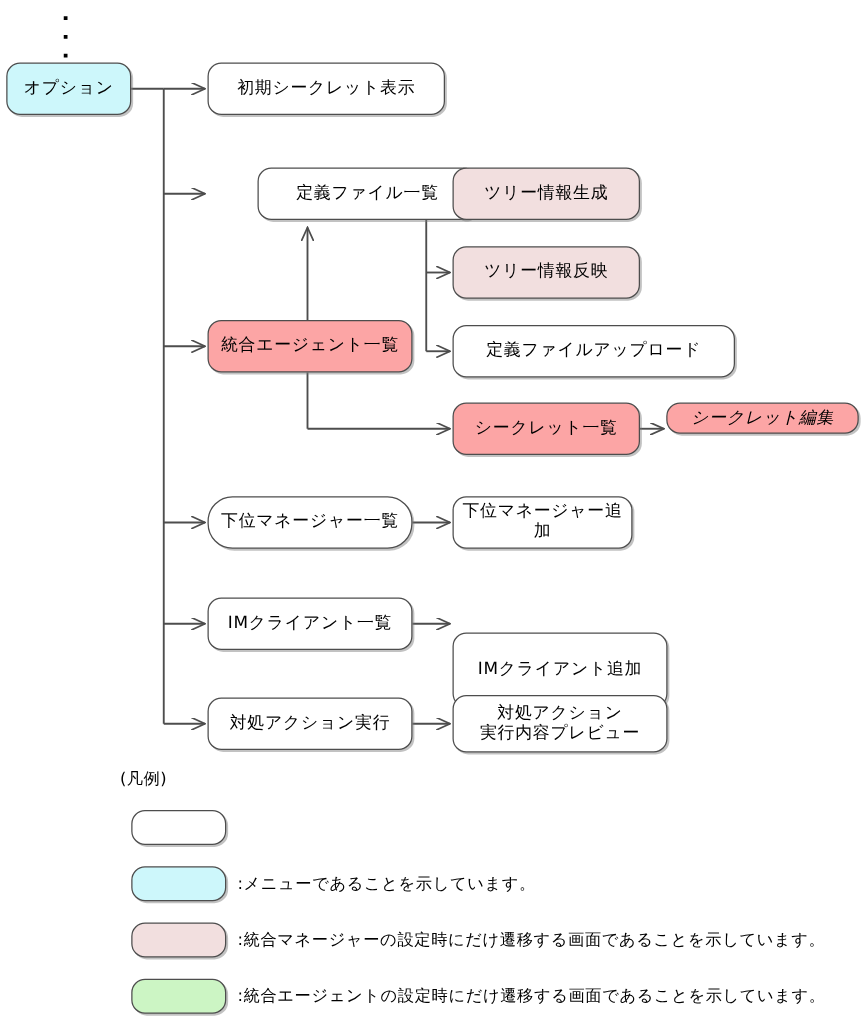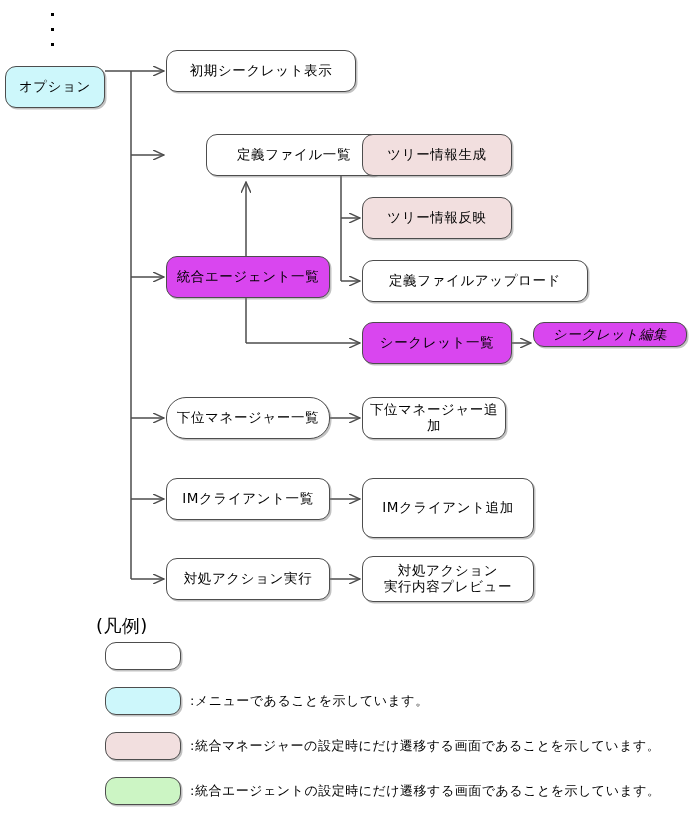--- a/index.html
+++ b/index.html
@@ -37,23 +37,23 @@
     display: flex;
     align-items: center;
     justify-content: center;
     text-align: center;
     font-size: 13.5px;
     line-height: 1.18;
     letter-spacing: 0.6px;
     color: #000;
     box-shadow: 1.5px 1.5px 0.5px rgba(120,120,120,0.45);
   }
-  .node.menu   { background: #cdf7fb; margin-top: 16px; }
+  .node.menu   { background: #cdf7fb; }
   .node.mgr    { background: #f2dfdf; }
-  .node.agent  { background: #d946ef; }
+  .node.agent  { background: #fca5a5; }
   .node.screen { background: #ffffff; }
 
   .dots {
     position: absolute;
     left: 51px;
     top: 10px;
     width: 8px;
     height: 40px;
   }
   .dots i {
@@ -68,23 +68,23 @@
   .dots i:nth-child(2) { top: 18px; }
   .dots i:nth-child(3) { top: 33px; }
 
   .legend {
     position: absolute;
     left: 96px;
     top: 614px;
     width: 596px;
   }
   .legend-title {
-    font-size: 18px;
+    font-size: 13px;
     letter-spacing: 0.4px;
-    margin-bottom: 4px;
+    margin-bottom: 16px;
   }
   .legend-row {
     position: relative;
     height: 45px;
   }
   .legend-swatch {
     position: absolute;
     left: 9px;
     top: 0;
     width: 76px;
@@ -173,21 +173,21 @@
   <div class="node agent" style="left:362px; top:322px; width:150px; height:42px;">シークレット一覧</div>
 
   <div class="node agent" style="left:533px; top:322px; width:154px; height:25px;font-style:italic;">シークレット編集</div>
 
   <div class="node screen" style="left:166px; top:397px; width:164px; height:42px;border-radius:20px;">下位マネージャー一覧</div>
 
   <div class="node screen" style="left:362px; top:397px; width:144px; height:42px;">下位マネージャー追加</div>
 
   <div class="node screen" style="left:166px; top:478px; width:164px; height:42px;">IMクライアント一覧</div>
 
-  <div class="node screen" style="left:362px; top:478px; width:172px; height:60px;">IMクライアント追加</div>
+  <div class="node screen" style="left:362px; top:506px; width:172px; height:60px;">IMクライアント追加</div>
 
   <div class="node screen" style="left:166px; top:558px; width:164px; height:42px;">対処アクション実行</div>
 
   <div class="node screen" style="left:362px; top:556px; width:172px; height:46px; flex-direction:column;">
     <span>対処アクション</span>
     <span>実行内容プレビュー</span>
   </div>
 
   <div class="legend">
     <div class="legend-title">(凡例)</div>

